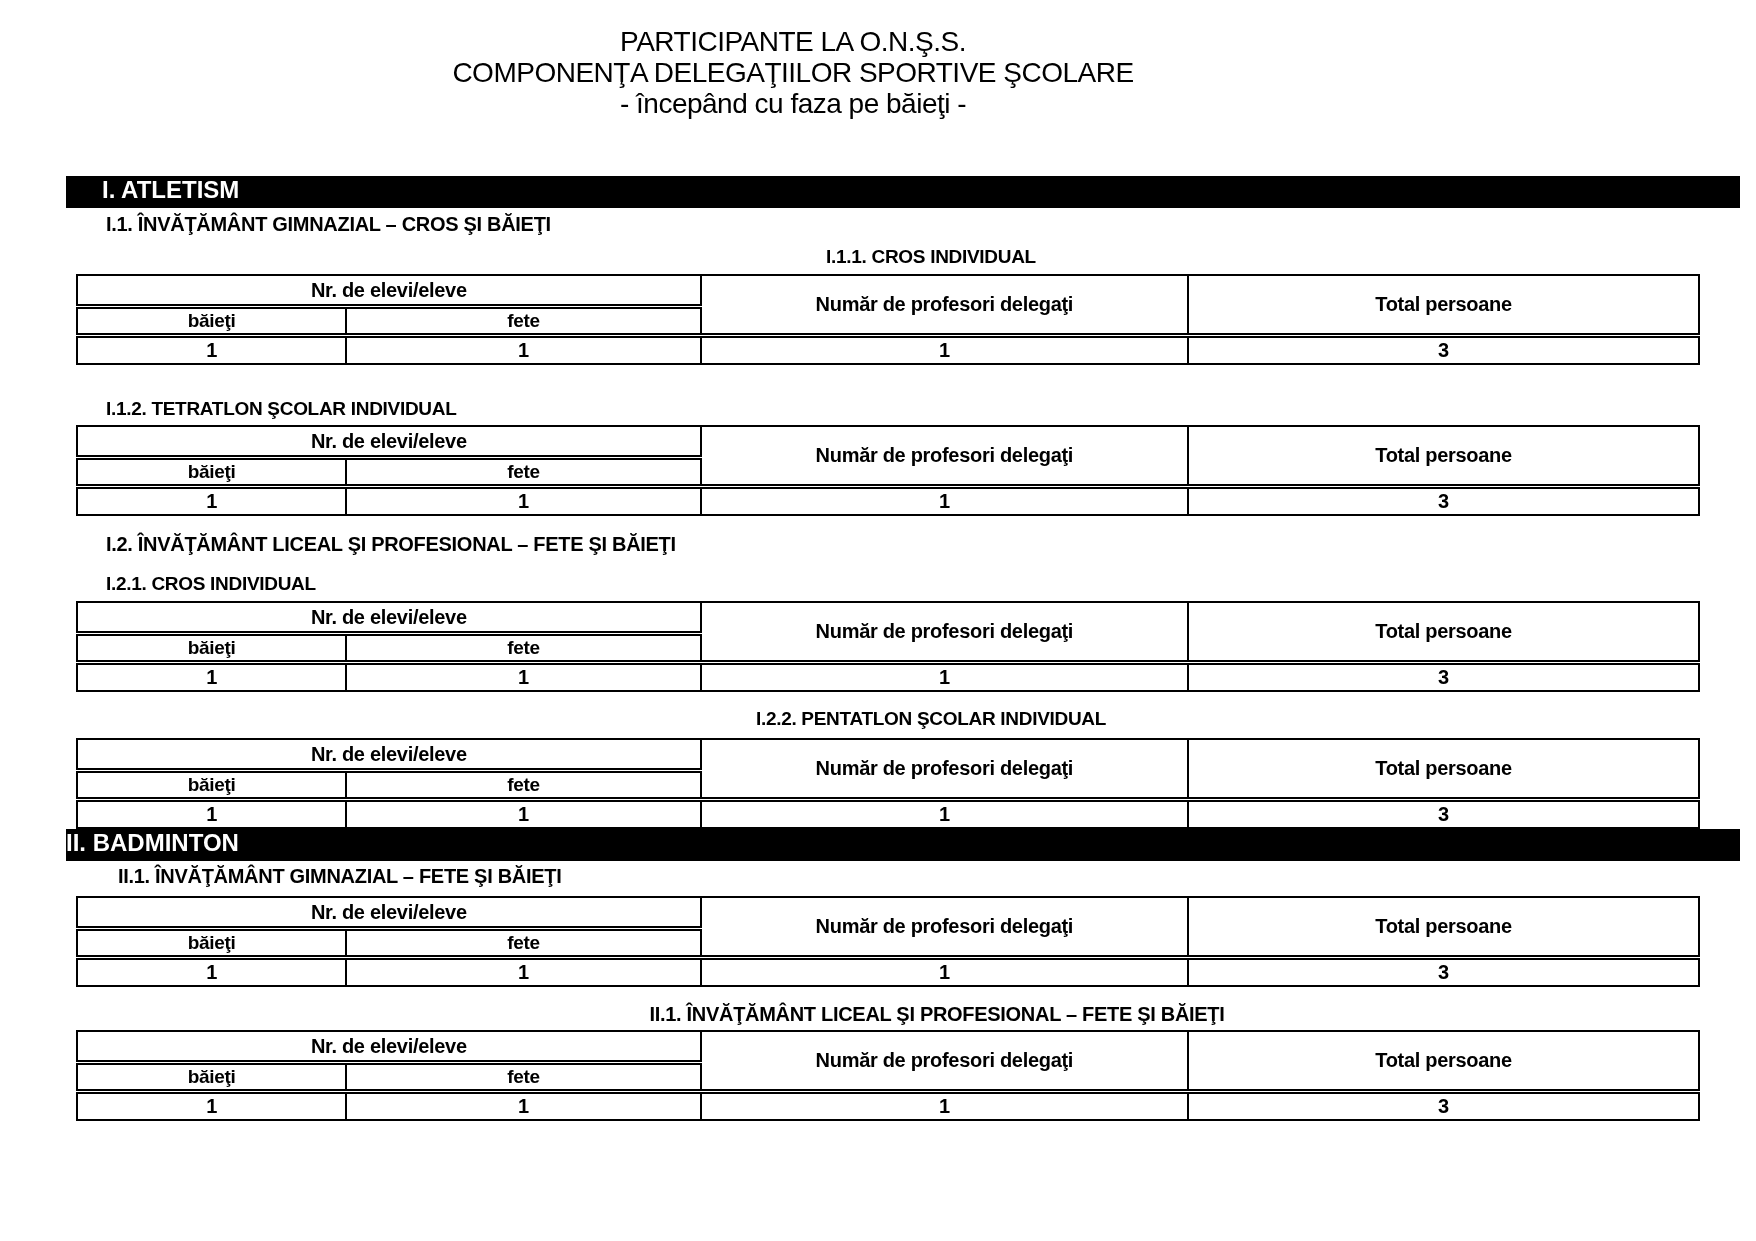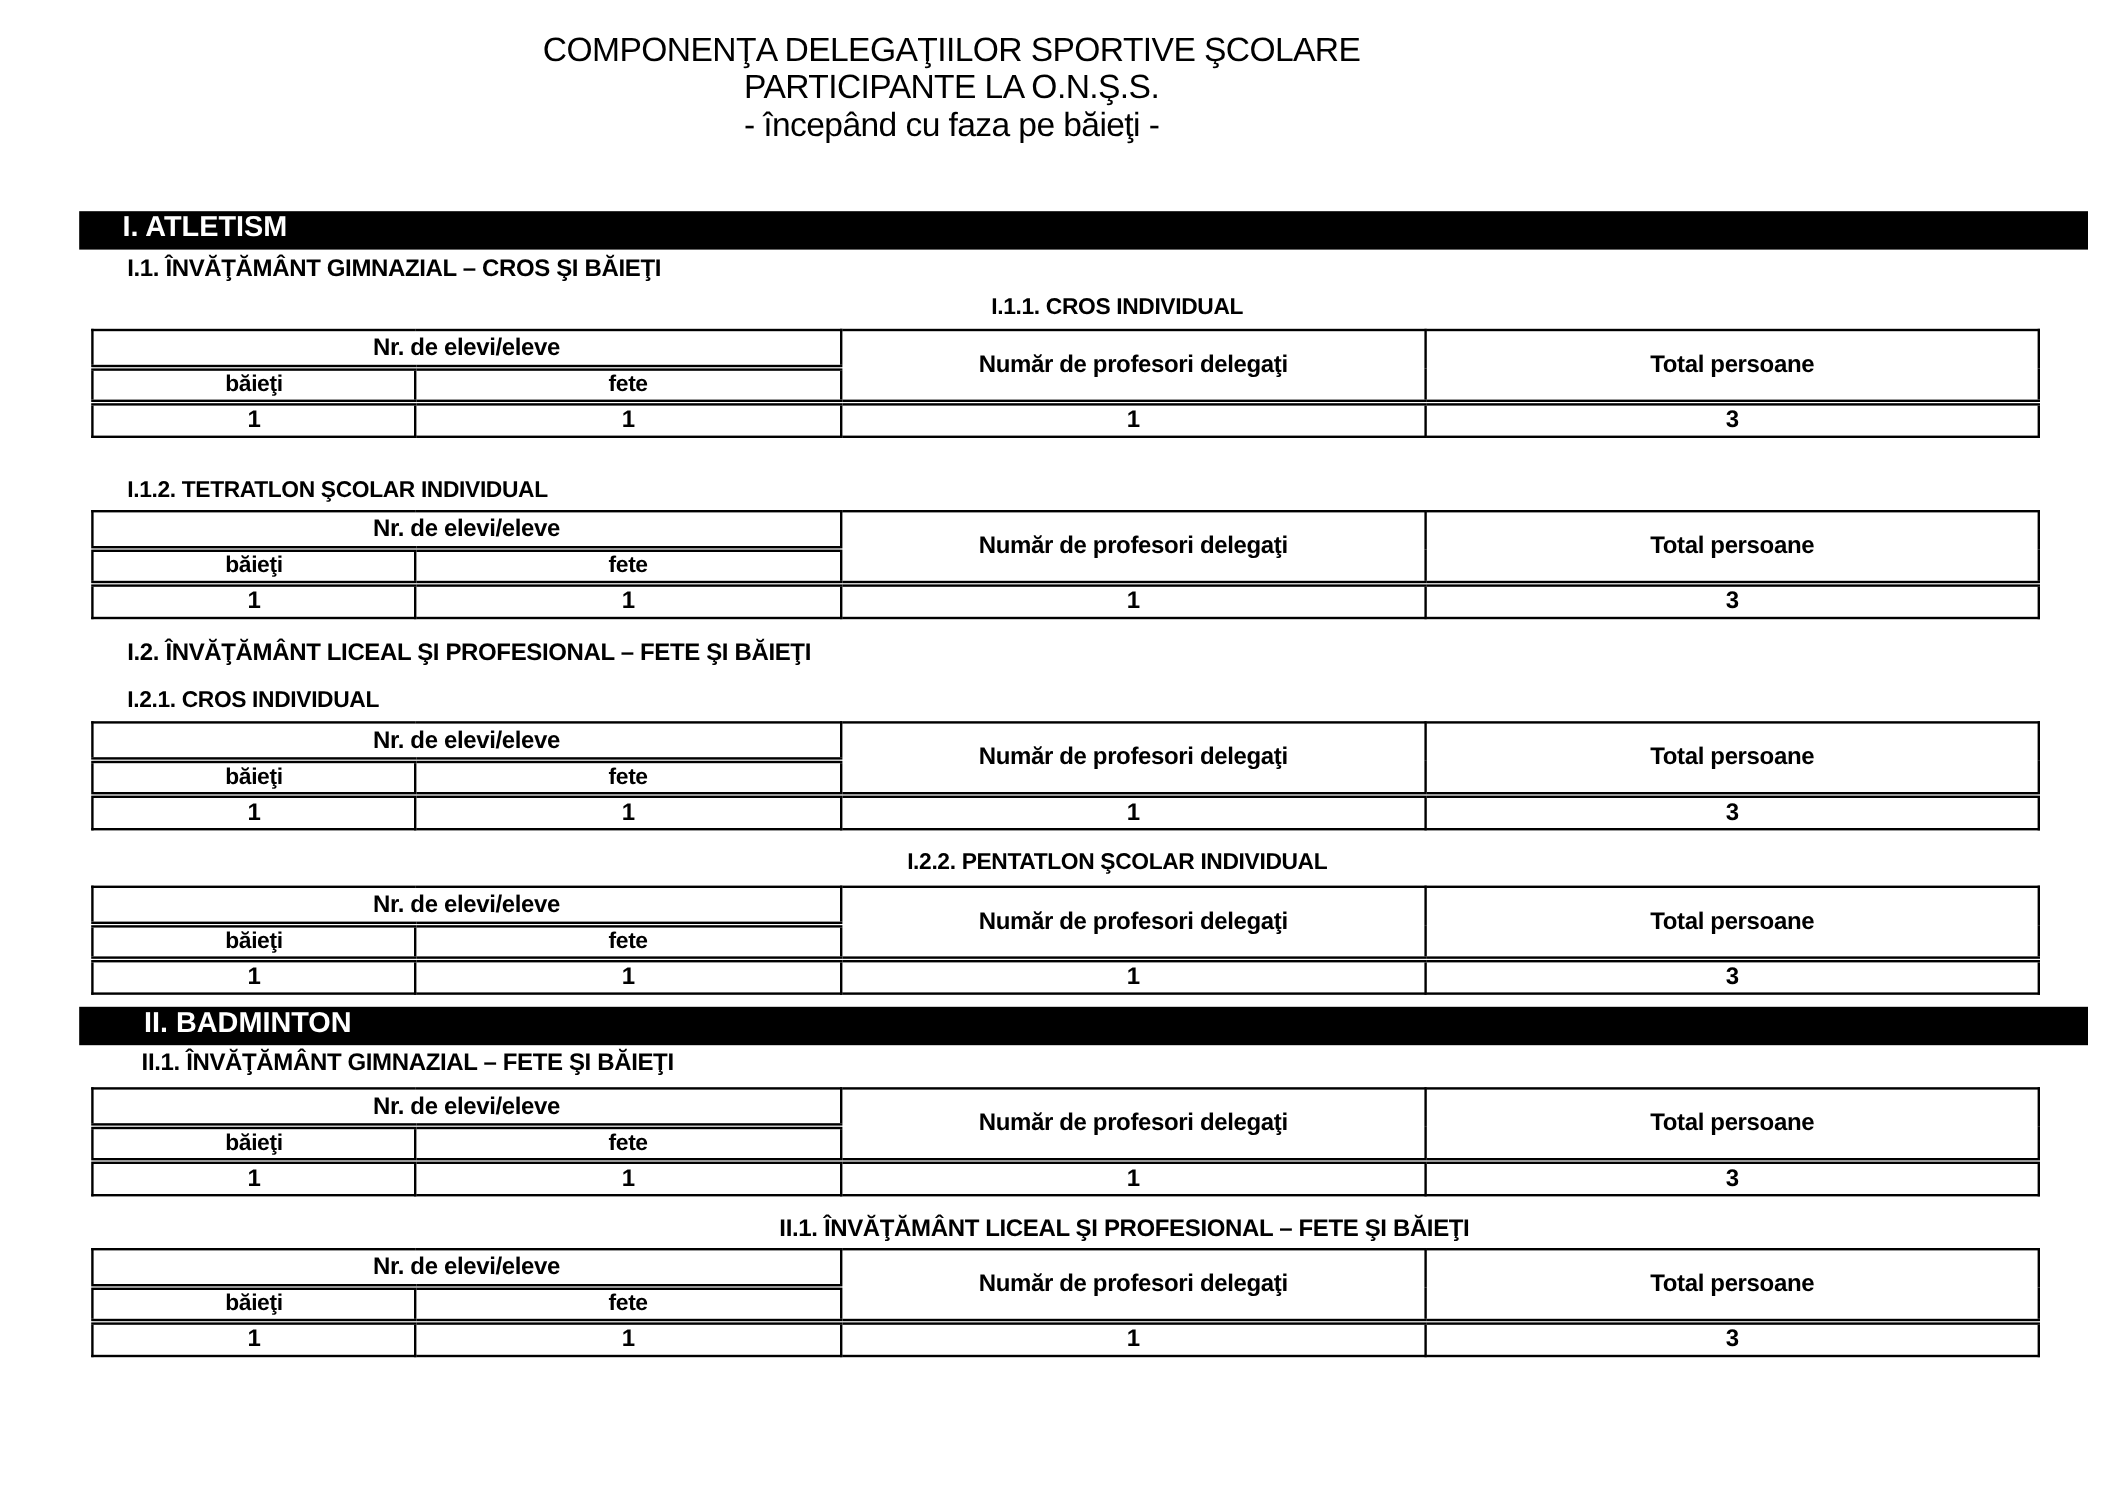--- a/index.html
+++ b/index.html
@@ -19,21 +19,21 @@
 
   
   .banner {
     margin-left:66px; width:1674px; height:32px;
     background:#000; color:#fff;
     font-weight:bold; font-size:24px;
     display:flex; align-items:flex-start;
     box-sizing:border-box;
   }
   .banner.b1 { margin-top:57px; padding-left:36px; }
-  .banner.b2 { margin-top:10px; padding-left:54px; }
+  .banner.b2 { }
 
   
   .h-sub {
     margin:5px 0 0 106px; font-size:20px; line-height:23px;
     font-weight:bold; letter-spacing:-0.3px;
   }
   .h-sub.ind2 { margin-left:118px; }
   .h-evt {
     margin:0 0 6px 106px; font-size:19px; line-height:22px;
     font-weight:bold; letter-spacing:-0.3px;
@@ -67,22 +67,22 @@
   .dt tr.r1 td { height:28px; }
   .dt tr.r2 td { height:24px; border-top:5px double #000; font-size:19px; }
   .dt tr.r3 td { height:25px; border-top:5px double #000; }
 </style>
 </head>
 <body>
 
 <div class="page">
 
   <div class="title-block">
+    <div>PARTICIPANTE LA O.N.Ş.S.</div>
     <div>COMPONENŢA DELEGAŢIILOR SPORTIVE ŞCOLARE</div>
-    <div>PARTICIPANTE LA O.N.Ş.S.</div>
     <div>- începând cu faza pe băieţi -</div>
   </div>
 
   <div class="banner b1">
     <span>I. ATLETISM</span>
   </div>
 
   <div class="h-sub">I.1. ÎNVĂŢĂMÂNT GIMNAZIAL – CROS ŞI BĂIEŢI</div>
 
   <div class="h-evt mt10">I.1.1. CROS INDIVIDUAL</div>

